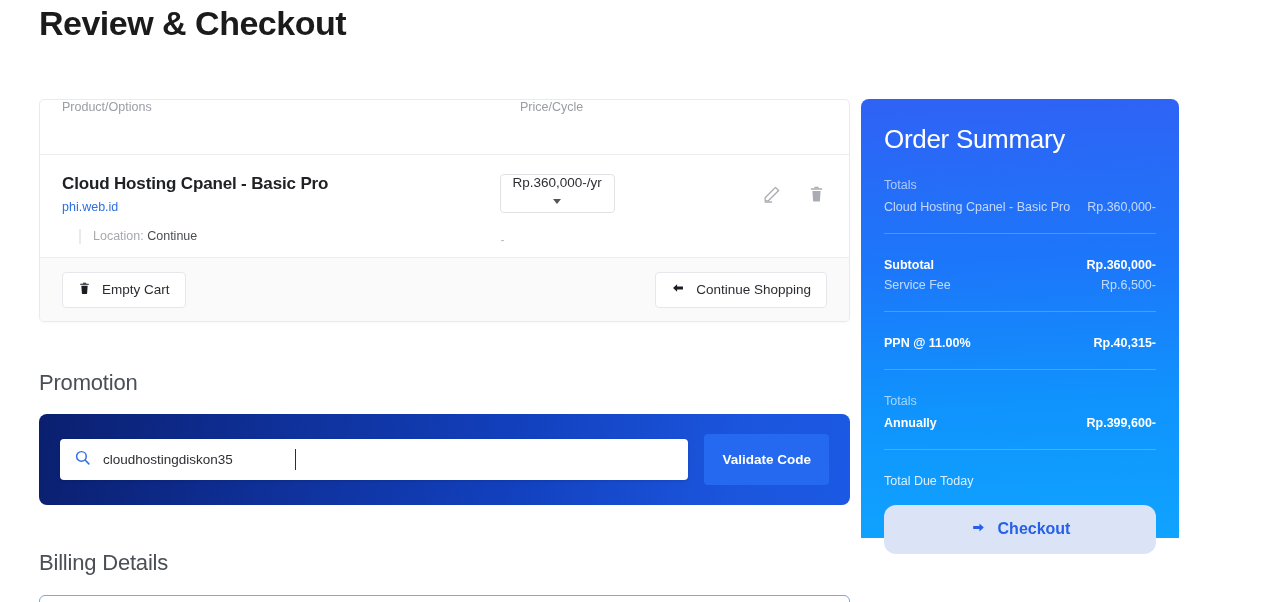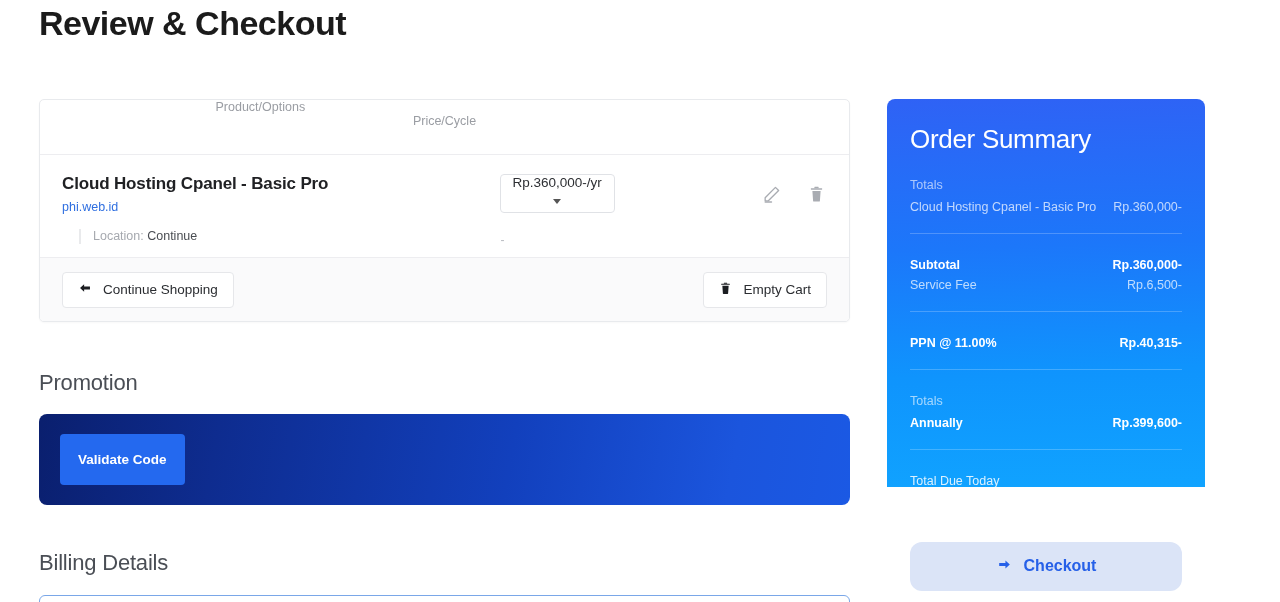--- a/index.html
+++ b/index.html
@@ -34,25 +34,24 @@
   .cart-card {
     background: #ffffff;
     border: 1px solid #e8eaed;
     border-radius: 5px;
     overflow: hidden;
     box-shadow: 0 1px 2px rgba(0,0,0,0.03);
   }
 
   .cart-head {
     display: flex;
-    align-items: center;
+    align-items: flex-start;
     height: 55px;
     border-bottom: 1px solid #ededf0;
     padding: 0 22px;
-    flex-direction: column;
   }
   .cart-head .col-product { width: 458px; }
   .th {
     font-size: 12.5px;
     color: #9a9da3;
     font-weight: normal;
   }
 
   .cart-body { padding: 18px 22px 10px 22px; position: relative; }
 
@@ -216,22 +215,22 @@
     margin-top: 19px;
     height: 60px;
     border: 1px solid #7aa7e8;
     border-radius: 6px;
     background: #fff;
   }
 
   
   .summary {
     position: absolute;
-    left: 887px; top: 85px;
-    width: 318px; height: 388px;
+    left: 861px; top: 85px;
+    width: 318px; height: 439px;
     border-radius: 8px 8px 0 0;
     background: linear-gradient(178deg, #2f62f5 0%, #1c77fa 38%, #0f94fd 70%, #10a3ff 100%);
     color: #fff;
     padding: 26px 23px 0 23px;
   }
   .summary h2 {
     margin: 0;
     font-size: 26px;
     font-weight: normal;
     letter-spacing: -0.3px;
@@ -336,44 +335,54 @@
               </svg>
             </span>
           </div>
 
         </div>
       </div>
 
       <div class="cart-footer">
         <button class="btn-plain">
           <span>
-            <svg width="14" height="14" viewBox="0 0 24 24" fill="#1b1d21">
-              <path d="M10.5 5.5L3.5 12l7 6.5v-4h10v-5h-10v-4z"></path>
-            </svg>
-          </span>
-          <span>Continue Shopping</span>
-        </button>
-
-        <button class="btn-plain">
-          <span>
             <svg width="13" height="15" viewBox="0 0 24 24" fill="#1b1d21">
               <rect x="4" y="3" width="16" height="2.3" rx="0.6"></rect>
               <rect x="9" y="1.2" width="6" height="2" rx="0.5"></rect>
               <path d="M6.2 7h11.6l-1 14.2a1 1 0 0 1-1 .8H8.2a1 1 0 0 1-1-.8L6.2 7z"></path>
             </svg>
           </span>
           <span>Empty Cart</span>
         </button>
+
+        <button class="btn-plain">
+          <span>
+            <svg width="14" height="14" viewBox="0 0 24 24" fill="#1b1d21">
+              <path d="M10.5 5.5L3.5 12l7 6.5v-4h10v-5h-10v-4z"></path>
+            </svg>
+          </span>
+          <span>Continue Shopping</span>
+        </button>
       </div>
 
     </div>
 
     <div class="section-title promo-title">Promotion</div>
 
     <div class="promo-box">
+      <div class="promo-input-wrap">
+        <span>
+          <svg width="17" height="17" viewBox="0 0 24 24" fill="none" stroke="#2f6fe0" stroke-width="2.1" stroke-linecap="round">
+            <circle cx="10.5" cy="10.5" r="6.8"></circle>
+            <path d="M15.6 15.6L21 21"></path>
+          </svg>
+        </span>
+        <input class="promo-input" type="text" value="cloudhostingdiskon35" style="">
+        <span class="caret-bar"></span>
+      </div>
       <button class="btn-validate">Validate Code</button>
     </div>
 
     <div class="section-title billing-title">Billing Details</div>
     <div class="billing-card"></div>
 
   </div>
 
   <div class="summary">
     <h2>Order Summary</h2>
@@ -415,21 +424,20 @@
       <div class="sum-row strong">
         <span>Annually</span>
         <span>Rp.399,600-</span>
       </div>
     </div>
 
     <div class="hr"></div>
 
     <div class="sum-group">
       <div class="total-due-label">Total Due Today</div>
-      <div class="total-due-amount">Rp.406,815-</div>
     </div>
 
     <button class="btn-checkout">
       <span>
         <svg width="17" height="15" viewBox="0 0 24 24" fill="#2660e8">
           <path d="M13.5 5.5l7 6.5-7 6.5v-4h-10v-5h10v-4z"></path>
         </svg>
       </span>
       <span>Checkout</span>
     </button>

